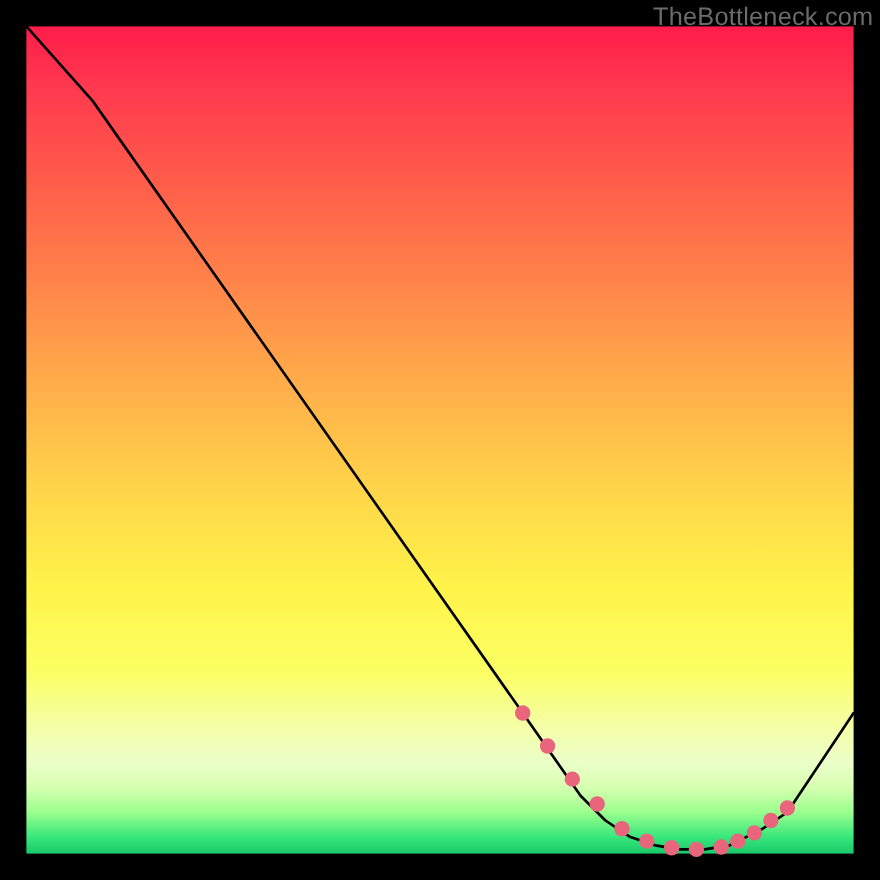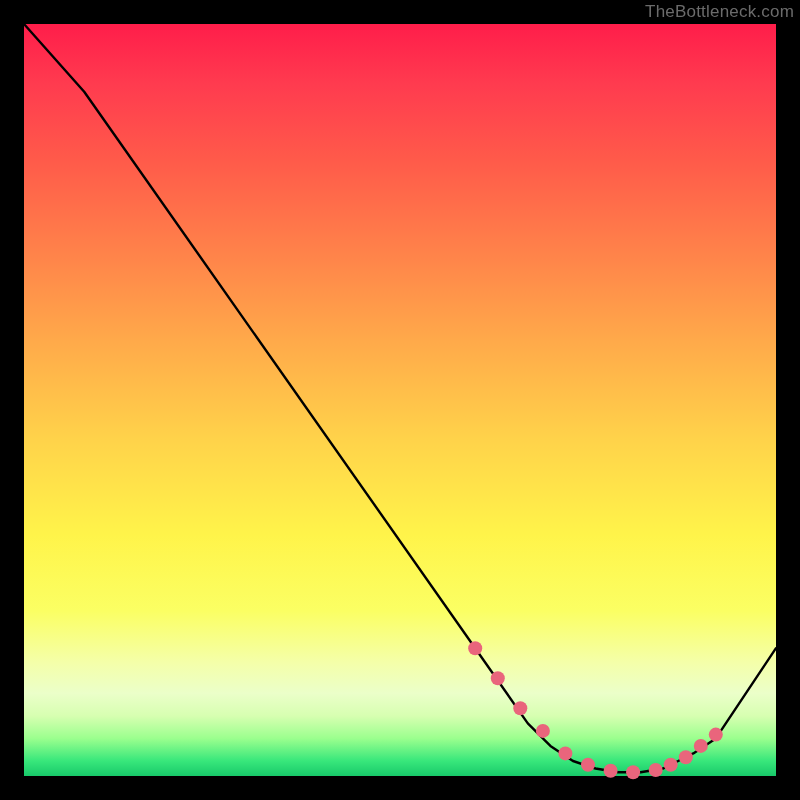--- a/index.html
+++ b/index.html
@@ -40,21 +40,21 @@
       #9bff8e 95%,
       #38e77b 98%,
       #18c96a 100%
     );
   }
   .watermark {
     position: absolute;
     top: 2px;
     right: 6px;
     color: #6b6b6b;
-    font-size: 17px;
+    font-size: 23px;
     letter-spacing: 0.2px;
     user-select: none;
   }
   svg.curve {
     position: absolute;
     left: 0;
     top: 0;
     width: 752px;
     height: 752px;
     overflow: visible;

